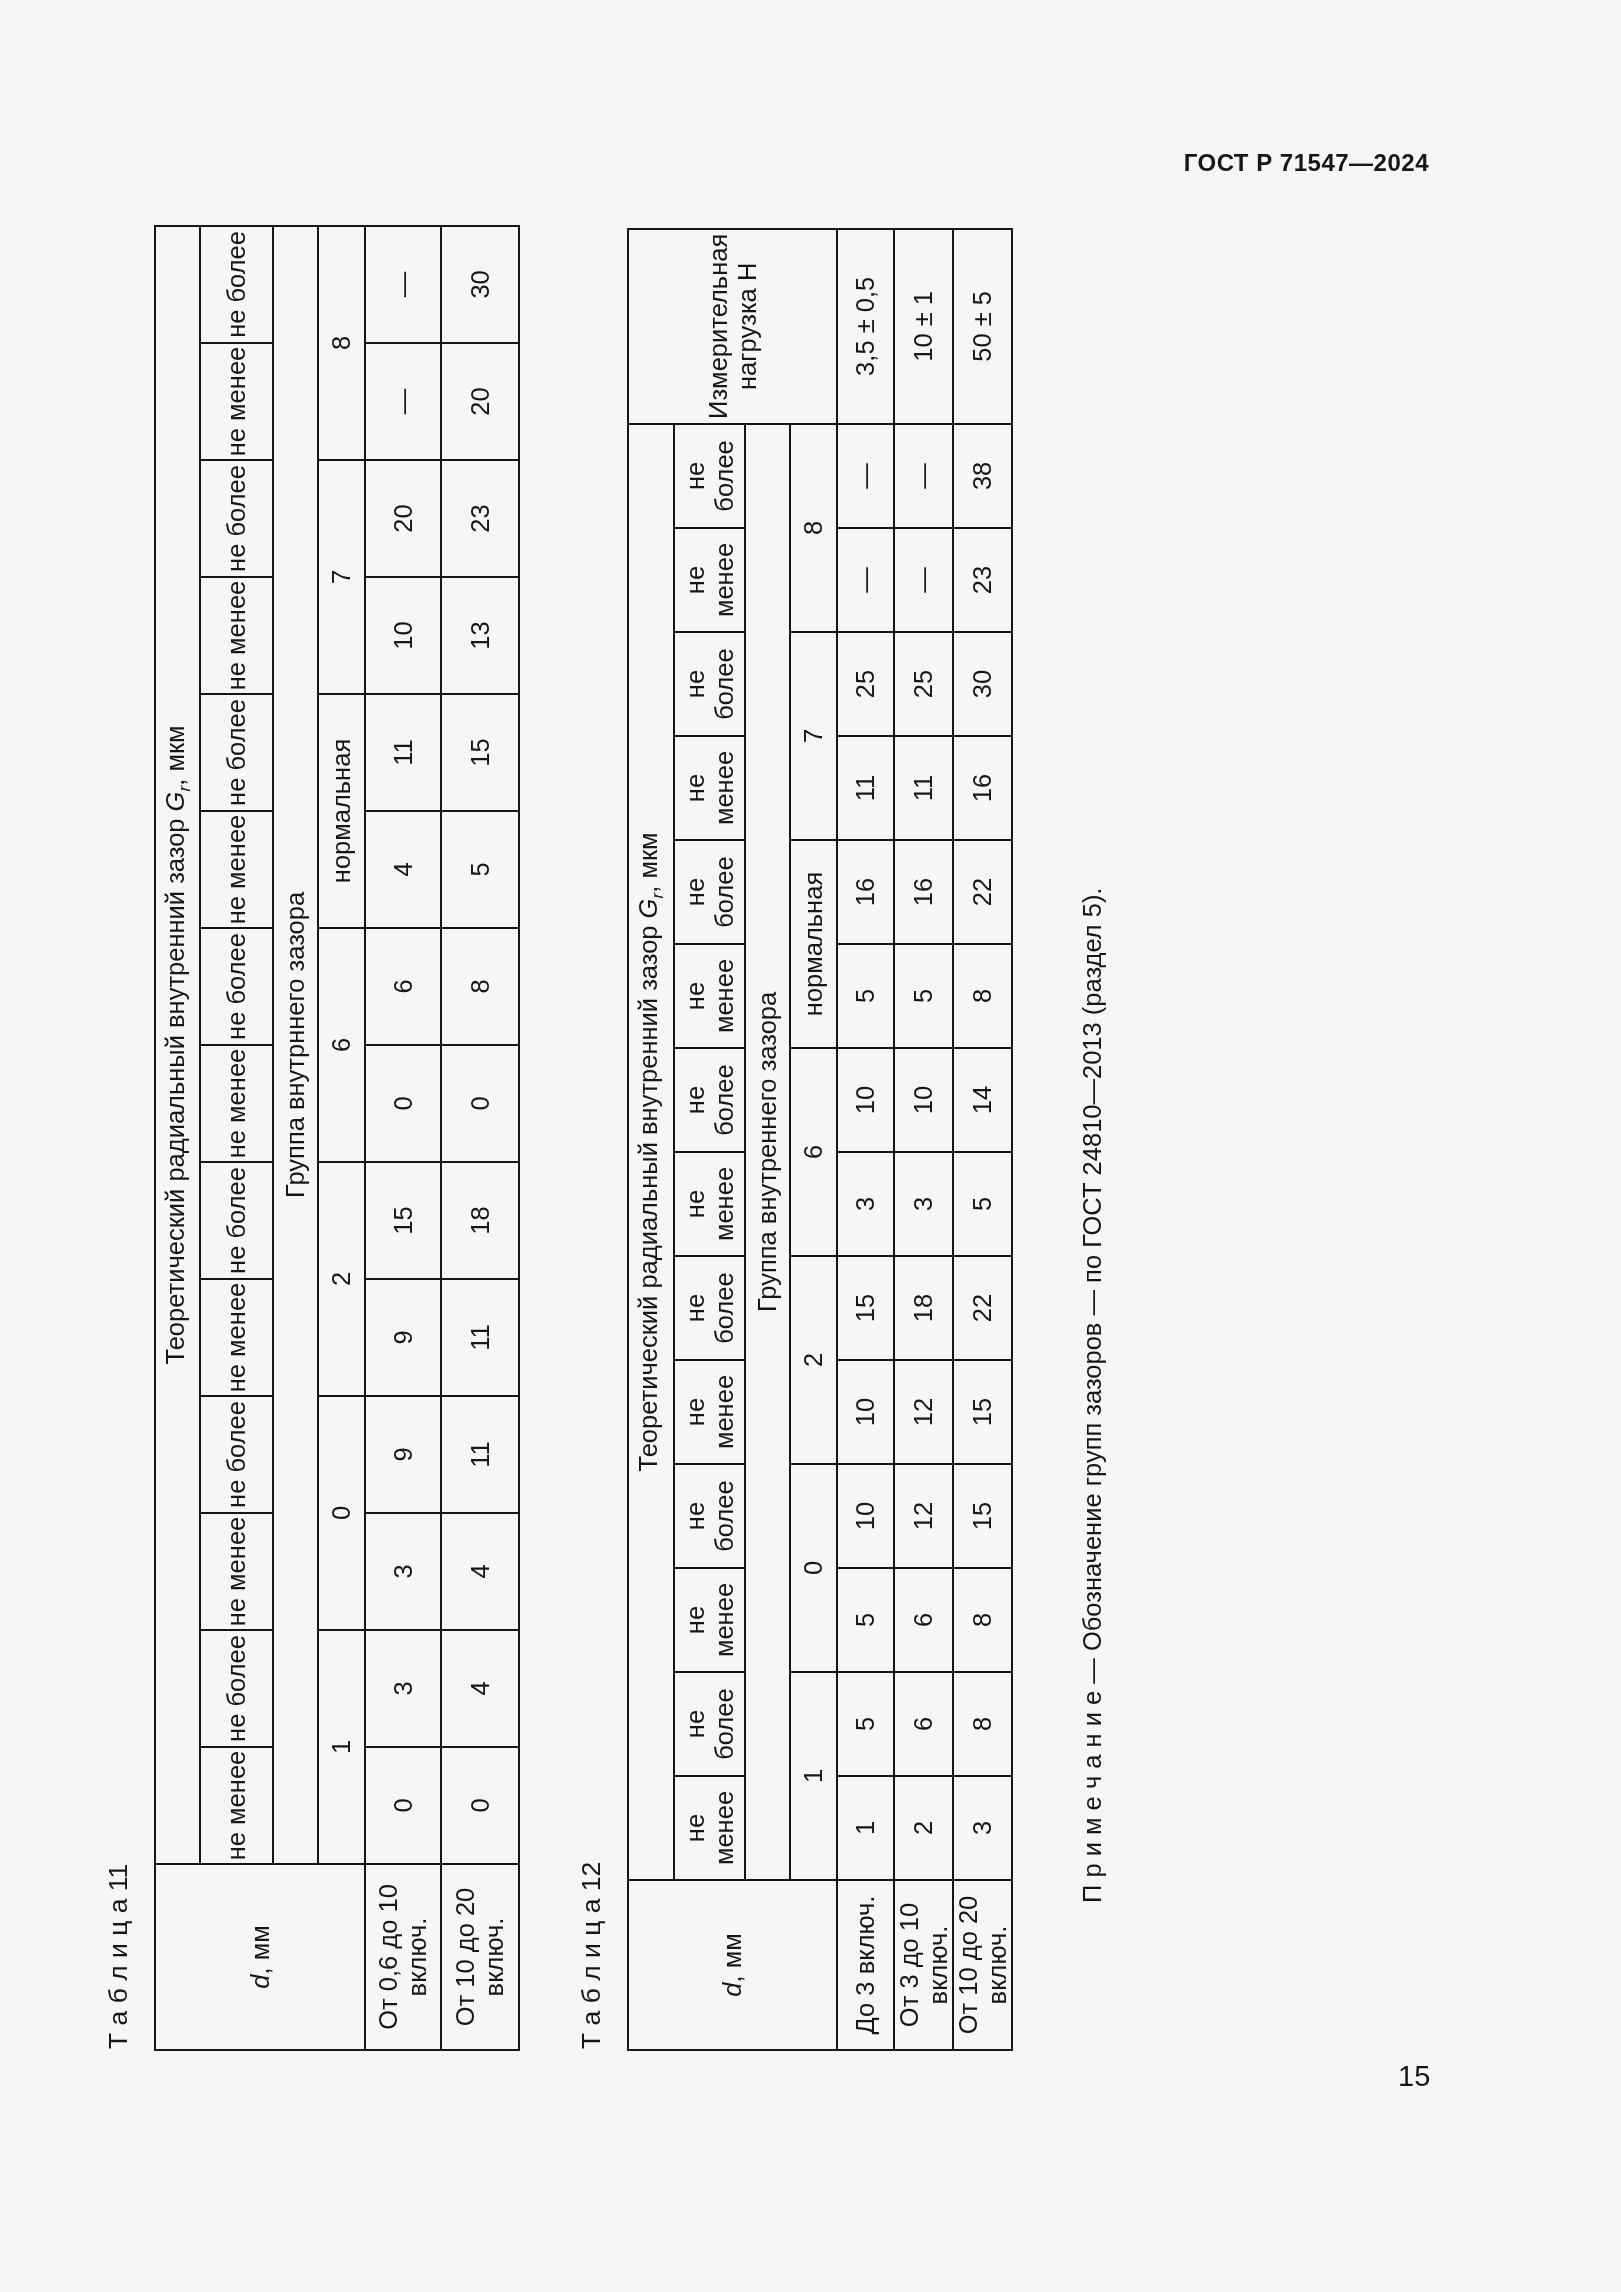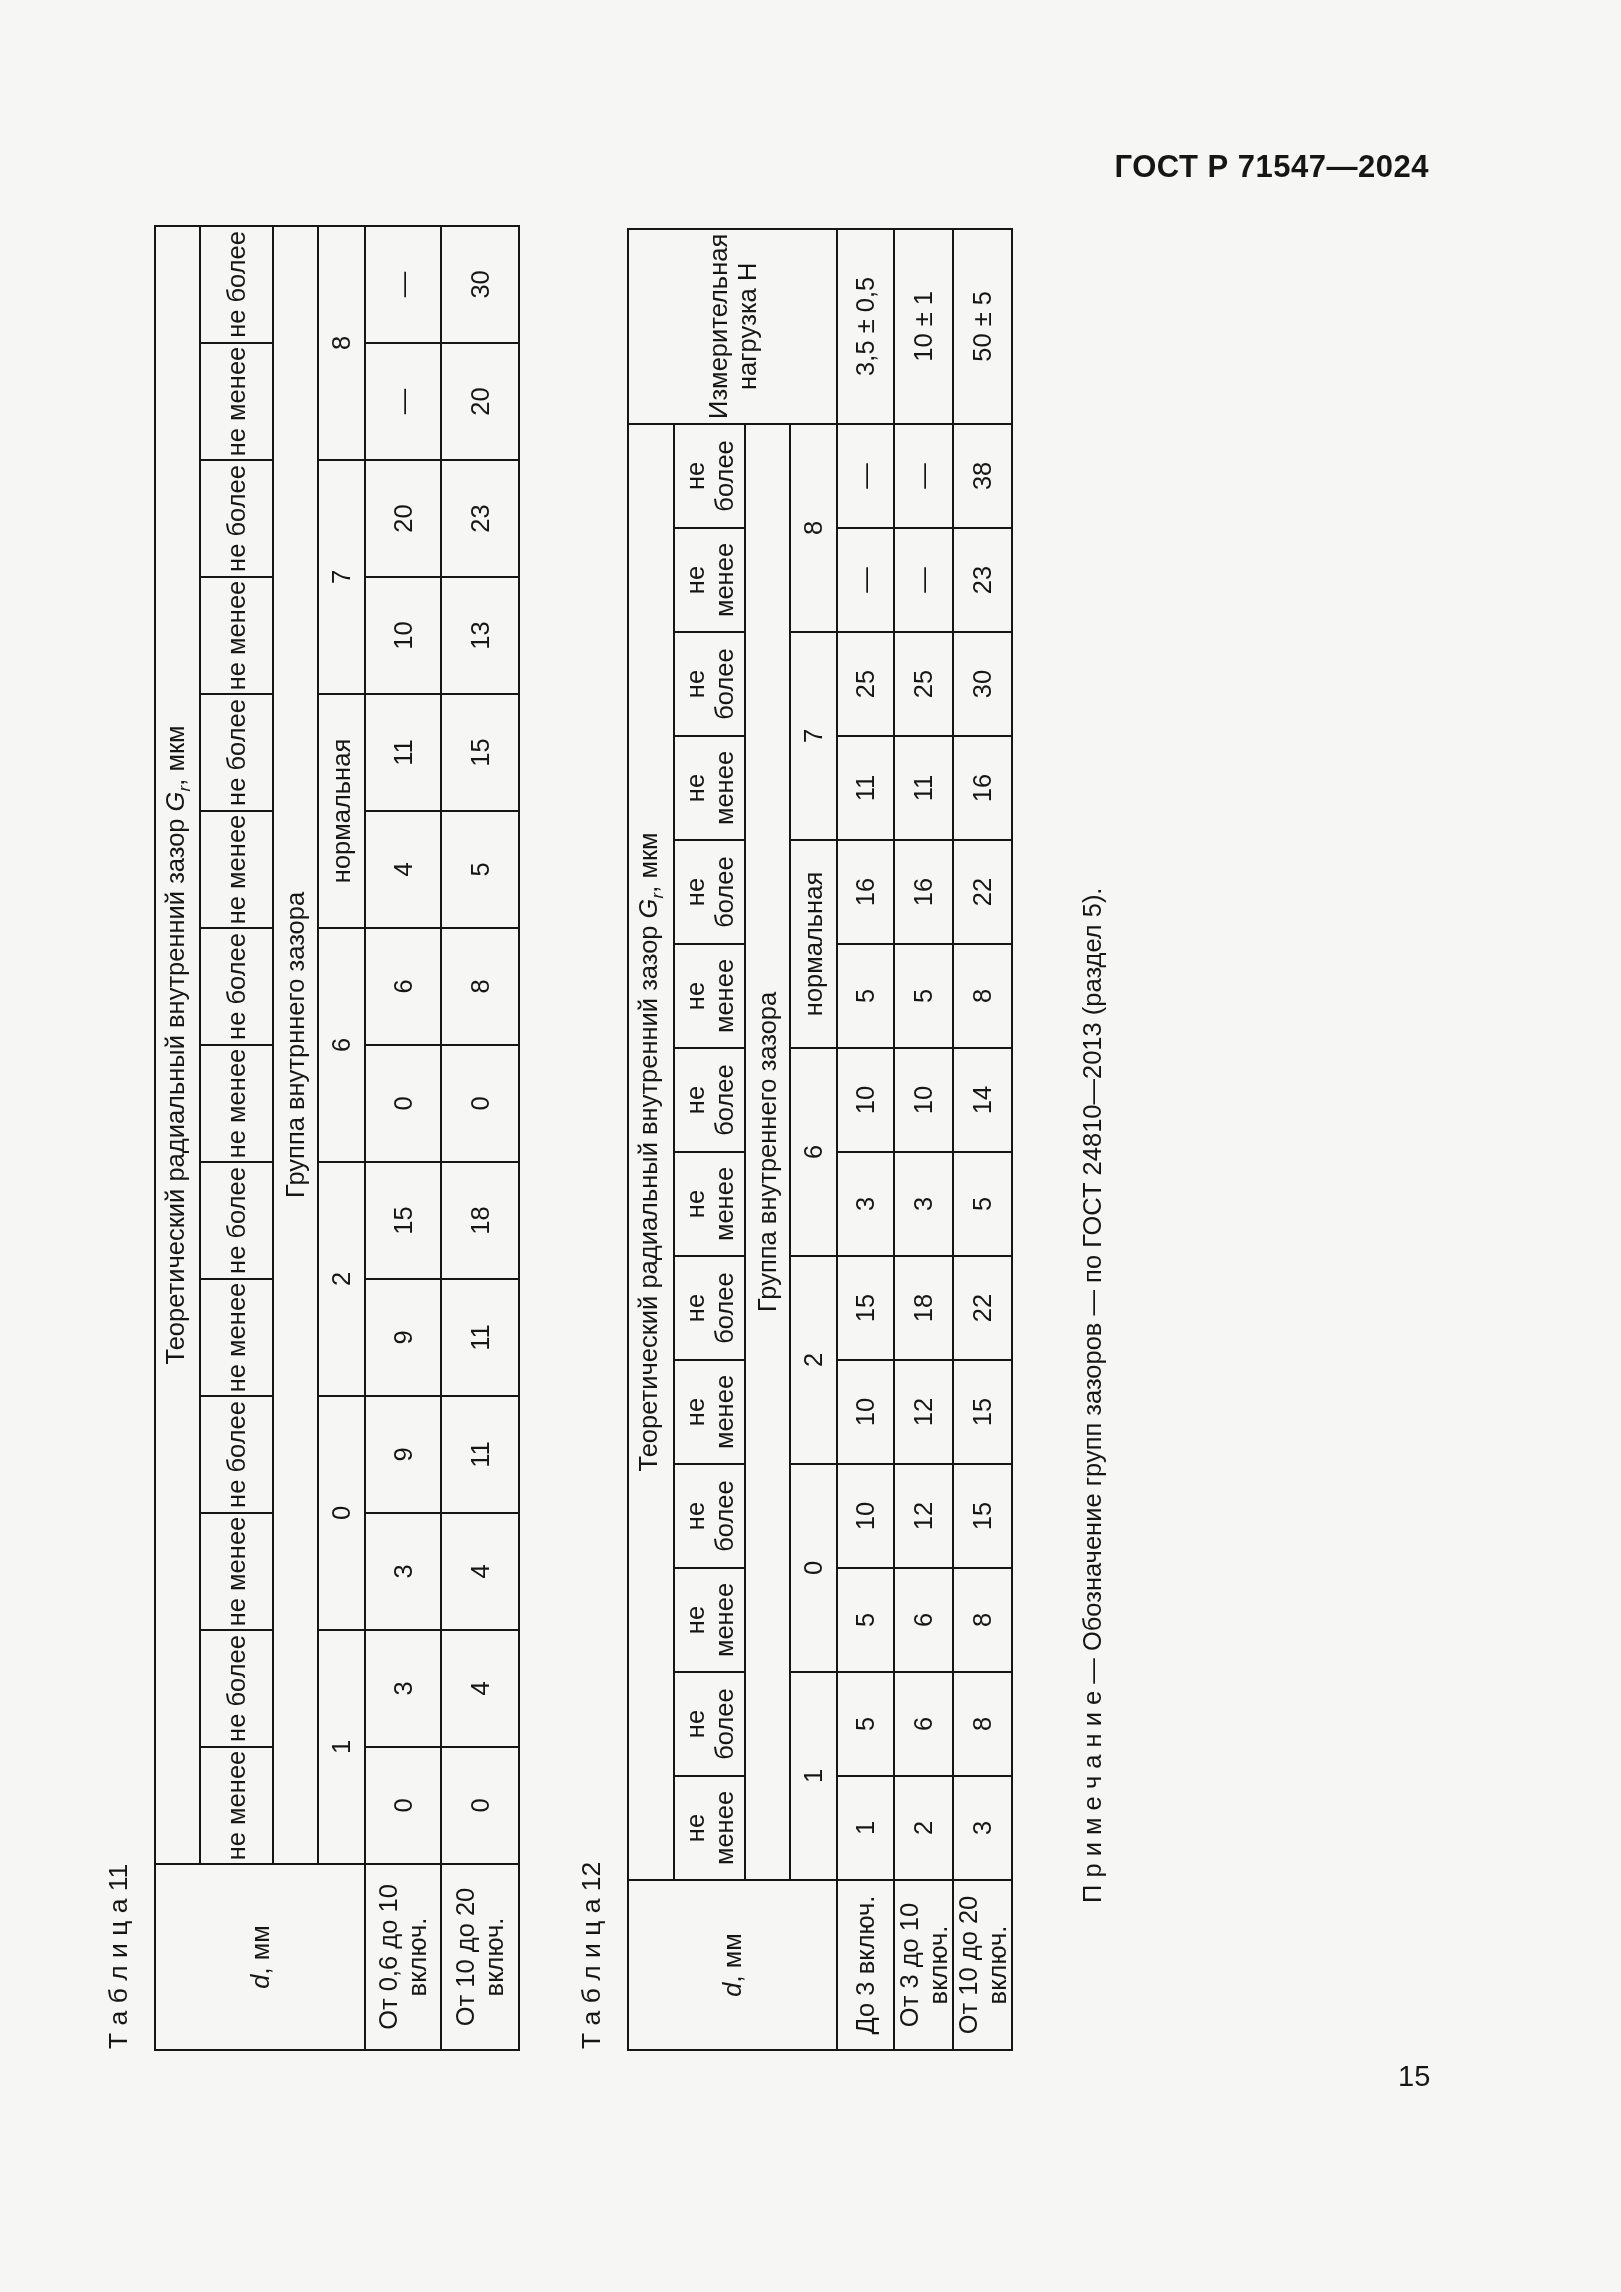--- a/index.html
+++ b/index.html
@@ -4,21 +4,21 @@
 <style>
   html,body { margin:0; padding:0; background:#9a9a9a; }
   .page {
     position:relative; width:1621px; height:2293px; margin:0 auto;
     background:#f6f6f5; color:#161616;
     font-family:"Liberation Sans","DejaVu Sans",sans-serif;
     overflow:hidden;
   }
   .doc-header {
     position:absolute; top:149px; right:192px;
-    font-size:31px; font-weight:bold; letter-spacing:0.5px;
+    font-size:24px; font-weight:bold; letter-spacing:0.5px;
   }
   .page-num { position:absolute; left:1398px; top:2060px; font-size:29px; }
 
   
   .rot { position:absolute; transform:rotate(-90deg); transform-origin:0 0; }
   .t11-wrap { left:97px;  top:2051px; width:1819px; }
   .t12-wrap { left:570px; top:2051px; width:1819px; }
   .note-rot { left:1078px; top:1903px; width:1166px; font-size:25.5px; white-space:nowrap; }
 
   .tbl-label { height:57px; box-sizing:border-box; padding:5.9px 0 0 2px; font-size:26.5px; }

